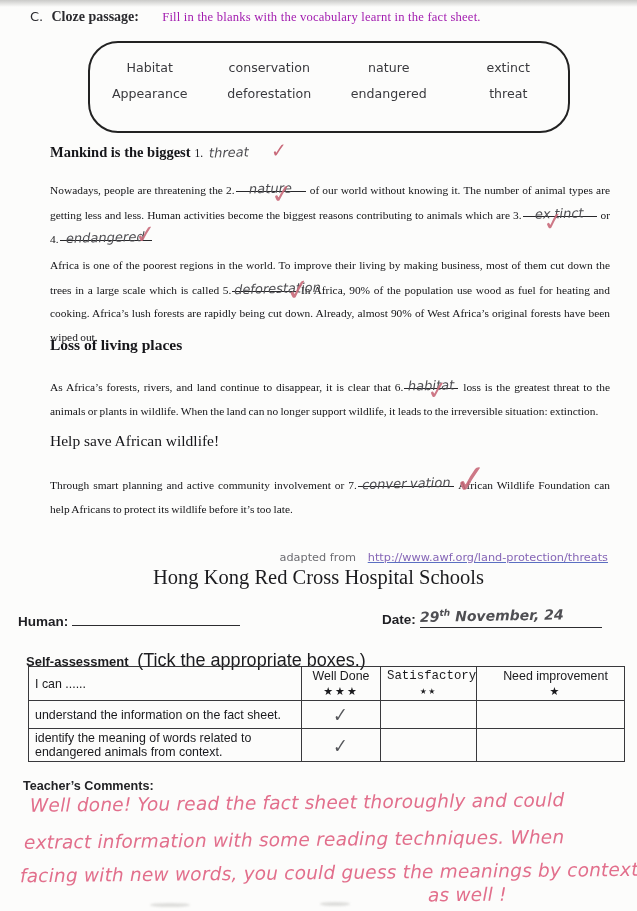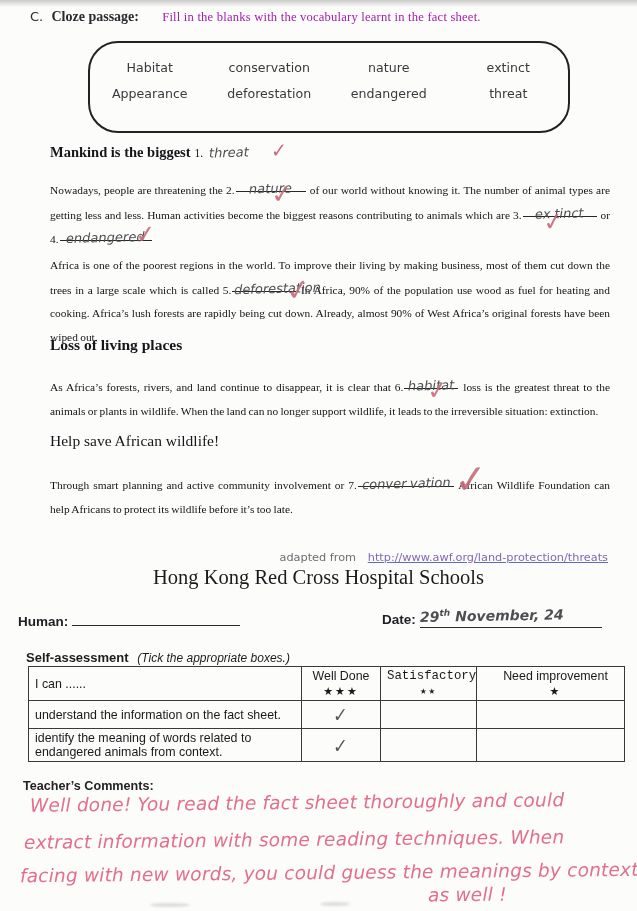--- a/index.html
+++ b/index.html
@@ -54,21 +54,21 @@
   .name-line{display:inline-block;width:168px;border-bottom:1.6px solid #2c2c2f;height:15px;
              vertical-align:baseline;margin-left:4px;}
   .date-wrap{position:absolute;left:364px;top:0;}
   .date-line{display:inline-block;width:182px;border-bottom:1.6px solid #2c2c2f;height:17px;
              margin-left:4px;text-align:left;}
   .date-hw{font-size:14px;transform:rotate(-1deg);display:inline-block;position:relative;top:-3px;}
   .date-hw sup{font-size:9px;font-style:italic;}
   
   .sa-head{top:650px;left:26px;font-family:"Liberation Sans",sans-serif;font-size:13px;color:#1c1c1f;}
   .sa-head .b{font-weight:bold;}
-  .sa-head .n{font-style:italic;font-size:12px;margin-left:5px;}
+  .sa-head .n{font-size:18px;margin-left:5px;}
   .sa-table{top:666px;left:28px;}
   table{border-collapse:collapse;width:582px;font-family:"Liberation Sans",sans-serif;
         font-size:12.4px;color:#1a1a1d;table-layout:fixed;}
   td,th{border:1px solid #39393c;padding:2px 6px;font-weight:normal;}
   th.task{width:260px;text-align:left;vertical-align:middle;}
   th.c1{width:66px;} th.c2{width:83px;font-family:Liberation Mono, monospace;} th.c3{width:125px;padding-left:16px;}
   th div.star{font-size:11px;letter-spacing:2px;margin-top:1px;}
   th.col{text-align:center;vertical-align:middle;line-height:1.2;}
   td.task{height:23px;}
   td.mark{text-align:center;}

